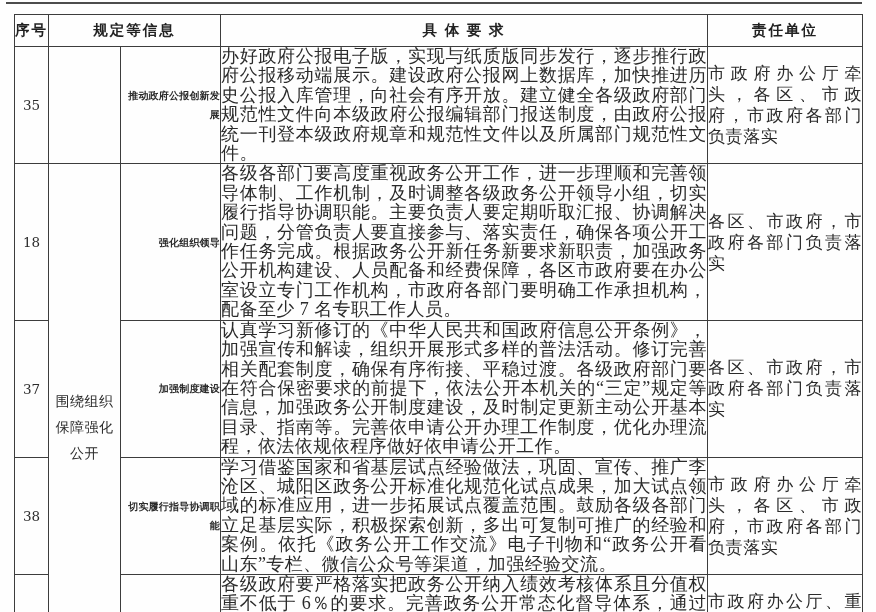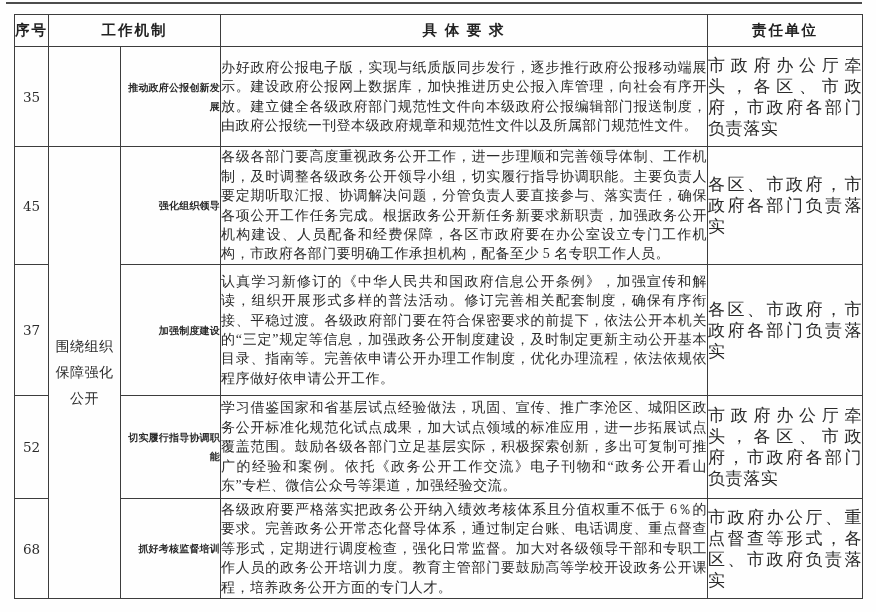--- a/index.html
+++ b/index.html
@@ -75,21 +75,21 @@
   td.task{
     font-size:10px;
     text-align:right;
     vertical-align:middle;
     line-height:19px;
     letter-spacing:0.2px;
     padding:0 6px;
     font-weight:bold;
   }
   td.req{
-    font-size:14px;
+    font-size:18px;
     text-align:justify;
     text-justify:inter-character;
     text-align-last:left;
     vertical-align:middle;
     line-height:19.4px;
     letter-spacing:0.45px;
     padding:6px 10px;
   }
   td.resp{
     font-size:17px;
@@ -113,50 +113,50 @@
       <col class="c-no">
         <col class="c-group">
         <col class="c-task">
         <col class="c-req">
         <col class="c-resp">
     </colgroup>
 
     <tbody>
         <tr class="h-head">
       <th class="hdr">序号</th>
-      <th class="hdr" colspan="2">工作机制</th>
+      <th class="hdr" colspan="2">规定等信息</th>
       <th class="hdr">具  体  要  求</th>
       <th class="hdr">责任单位</th>
     </tr>
 
     <tr class="h-r35">
       <td class="no">35</td>
       <td class="group"></td>
       <td class="task">推动政府公报创新发展</td>
       <td class="req">办好政府公报电子版，实现与纸质版同步发行，逐步推行政府公报移动端展示。建设政府公报网上数据库，加快推进历史公报入库管理，向社会有序开放。建立健全各级政府部门规范性文件向本级政府公报编辑部门报送制度，由政府公报统一刊登本级政府规章和规范性文件以及所属部门规范性文件。</td>
       <td class="resp">市政府办公厅牵头，各区、市政府，市政府各部门负责落实</td>
     </tr>
 
     <tr class="h-r36">
-      <td class="no">45</td>
+      <td class="no">18</td>
       <td class="group" rowspan="4">围绕组织保障强化公开</td>
       <td class="task">强化组织领导</td>
-      <td class="req">各级各部门要高度重视政务公开工作，进一步理顺和完善领导体制、工作机制，及时调整各级政务公开领导小组，切实履行指导协调职能。主要负责人要定期听取汇报、协调解决问题，分管负责人要直接参与、落实责任，确保各项公开工作任务完成。根据政务公开新任务新要求新职责，加强政务公开机构建设、人员配备和经费保障，各区市政府要在办公室设立专门工作机构，市政府各部门要明确工作承担机构，配备至少 5 名专职工作人员。</td>
+      <td class="req">各级各部门要高度重视政务公开工作，进一步理顺和完善领导体制、工作机制，及时调整各级政务公开领导小组，切实履行指导协调职能。主要负责人要定期听取汇报、协调解决问题，分管负责人要直接参与、落实责任，确保各项公开工作任务完成。根据政务公开新任务新要求新职责，加强政务公开机构建设、人员配备和经费保障，各区市政府要在办公室设立专门工作机构，市政府各部门要明确工作承担机构，配备至少 7 名专职工作人员。</td>
       <td class="resp">各区、市政府，市政府各部门负责落实</td>
     </tr>
 
     <tr class="h-r37">
       <td class="no">37</td>
       <td class="task">加强制度建设</td>
       <td class="req">认真学习新修订的《中华人民共和国政府信息公开条例》，加强宣传和解读，组织开展形式多样的普法活动。修订完善相关配套制度，确保有序衔接、平稳过渡。各级政府部门要在符合保密要求的前提下，依法公开本机关的“三定”规定等信息，加强政务公开制度建设，及时制定更新主动公开基本目录、指南等。完善依申请公开办理工作制度，优化办理流程，依法依规依程序做好依申请公开工作。</td>
       <td class="resp">各区、市政府，市政府各部门负责落实</td>
     </tr>
 
     <tr class="h-r38">
-      <td class="no">52</td>
+      <td class="no">38</td>
       <td class="task">切实履行指导协调职能</td>
       <td class="req">学习借鉴国家和省基层试点经验做法，巩固、宣传、推广李沧区、城阳区政务公开标准化规范化试点成果，加大试点领域的标准应用，进一步拓展试点覆盖范围。鼓励各级各部门立足基层实际，积极探索创新，多出可复制可推广的经验和案例。依托《政务公开工作交流》电子刊物和“政务公开看山东”专栏、微信公众号等渠道，加强经验交流。</td>
       <td class="resp">市政府办公厅牵头，各区、市政府，市政府各部门负责落实</td>
     </tr>
 
     <tr class="h-r39">
       <td class="no">68</td>
       <td class="task">抓好考核监督培训</td>
       <td class="req">各级政府要严格落实把政务公开纳入绩效考核体系且分值权重不低于 6％的要求。完善政务公开常态化督导体系，通过制定台账、电话调度、重点督查等形式，定期进行调度检查，强化日常监督。加大对各级领导干部和专职工作人员的政务公开培训力度。教育主管部门要鼓励高等学校开设政务公开课程，培养政务公开方面的专门人才。</td>
       <td class="resp">市政府办公厅、重点督查等形式，各区、市政府负责落实</td>

